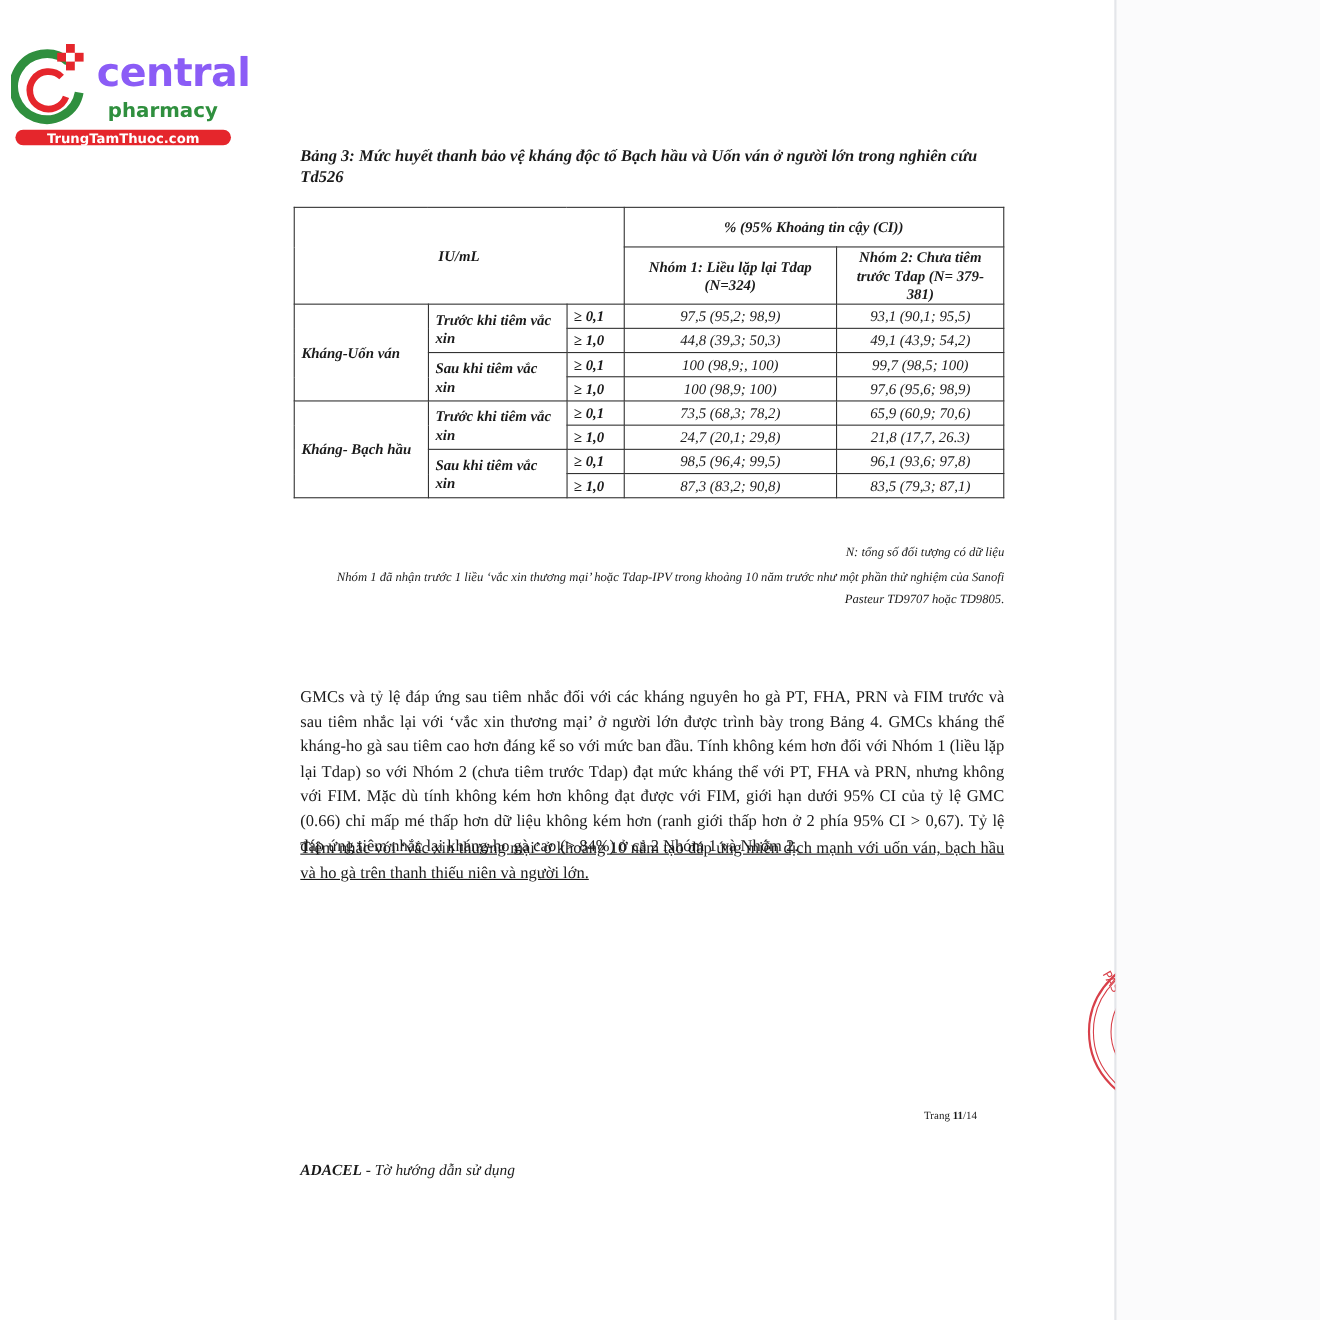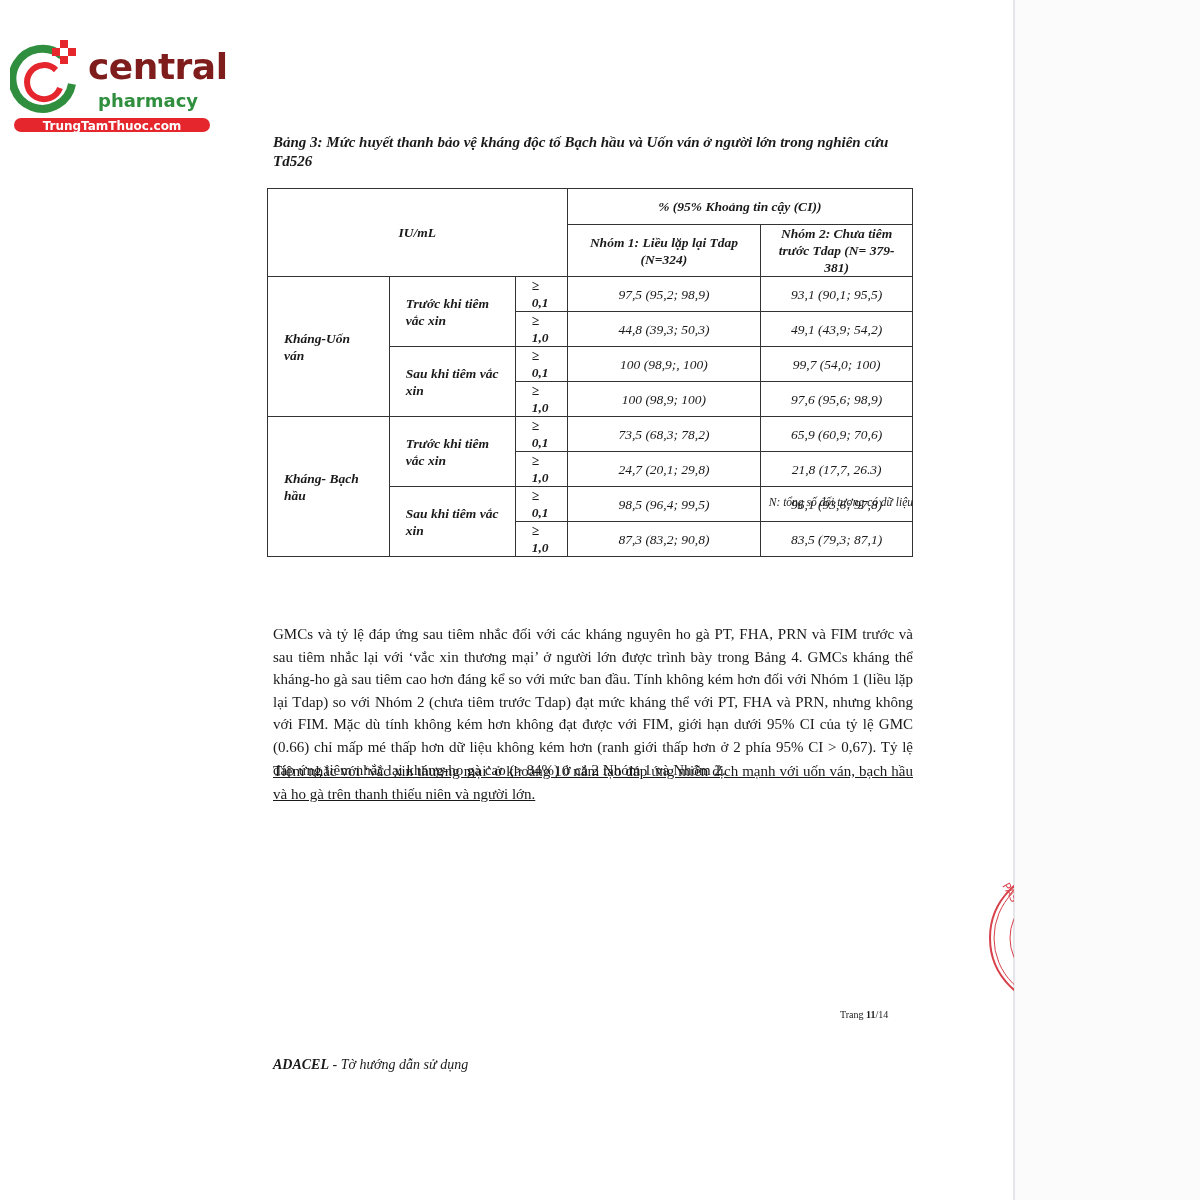--- a/index.html
+++ b/index.html
@@ -15,21 +15,21 @@
   }
   .page-edge-right {
     position: absolute; left: 1015px; top: 0; width: 185px; height: 1200px;
     background: #fbfbfc;
   }
   
   .logo { position: absolute; left: 10px; top: 38px; width: 205px; height: 100px; }
   .logo .brand {
     position: absolute; left: 78px; top: 8px;
     font-family: "DejaVu Sans", "Liberation Sans", sans-serif;
-    font-size: 36px; font-weight: bold; color: #7f1d1d; letter-spacing: -0.5px; text-align: right;
+    font-size: 36px; font-weight: bold; color: #8b5cf6; letter-spacing: -0.5px; text-align: right;
   }
   .logo .sub {
     position: absolute; left: 88px; top: 52px;
     font-family: "DejaVu Sans", "Liberation Sans", sans-serif;
     font-size: 18px; font-weight: bold; color: #2f8f3e;
   }
   .logo .site {
     position: absolute; left: 4px; top: 80px; width: 196px; height: 14px;
     background: #e5262c; border-radius: 9px; color: #fff;
     font-family: "DejaVu Sans", "Liberation Sans", sans-serif;
@@ -40,21 +40,21 @@
   
   .caption {
     position: absolute; left: 273px; top: 133px; width: 640px;
     font-size: 15px; font-weight: bold; font-style: italic; line-height: 19px;
   }
   table.results {
     position: absolute; left: 267px; top: 188px; width: 646px;
     border-collapse: collapse; font-style: italic; font-size: 13.5px;
   }
   table.results td {
-    border: 1px solid #333; padding: 0 16px; vertical-align: middle;
+    border: 1px solid #333; padding: 0 6px; vertical-align: middle;
     line-height: 17px;
   }
   table.results .bold { font-weight: bold; }
   table.results .center { text-align: center; }
   .h-top { height: 36px; }
   .h-sub { height: 50px; }
   .row { height: 22px; }
   .footnotes {
     position: absolute; left: 273px; top: 492px; width: 640px;
     font-size: 11.5px; font-style: italic; line-height: 20px; text-align: right;
@@ -128,21 +128,21 @@
   </tr>
   <tr class="row">
     <td class="bold">≥ 1,0</td>
     <td class="center">44,8 (39,3; 50,3)</td>
     <td class="center">49,1 (43,9; 54,2)</td>
   </tr>
   <tr class="row">
     <td rowspan="2" class="bold">Sau khi tiêm vắc xin</td>
     <td class="bold">≥ 0,1</td>
     <td class="center">100 (98,9;, 100)</td>
-    <td class="center">99,7 (54,0; 100)</td>
+    <td class="center">99,7 (98,5; 100)</td>
   </tr>
   <tr class="row">
     <td class="bold">≥ 1,0</td>
     <td class="center">100 (98,9; 100)</td>
     <td class="center">97,6 (95,6; 98,9)</td>
   </tr>
 
   <tr class="row">
     <td rowspan="4" class="bold">Kháng- Bạch hầu</td>
     <td rowspan="2" class="bold">Trước khi tiêm vắc xin</td>
@@ -164,20 +164,21 @@
   <tr class="row">
     <td class="bold">≥ 1,0</td>
     <td class="center">87,3 (83,2; 90,8)</td>
     <td class="center">83,5 (79,3; 87,1)</td>
   </tr>
 </tbody>
   </table>
 
 <div class="footnotes">
   <p>N: tổng số đối tượng có dữ liệu</p>
+  <p>Nhóm 1 đã nhận trước 1 liều ‘vắc xin thương mại’ hoặc Tdap-IPV trong khoảng 10 năm trước như một phần thử nghiệm của Sanofi Pasteur TD9707 hoặc TD9805.</p>
 </div>
 
 <p class="para p1">GMCs và tỷ lệ đáp ứng sau tiêm nhắc đối với các kháng nguyên ho gà PT, FHA, PRN và FIM trước và sau tiêm nhắc lại với ‘vắc xin thương mại’ ở người lớn được trình bày trong Bảng 4. GMCs kháng thể kháng-ho gà sau tiêm cao hơn đáng kể so với mức ban đầu. Tính không kém hơn đối với Nhóm 1 (liều lặp lại Tdap) so với Nhóm 2 (chưa tiêm trước Tdap) đạt mức kháng thể với PT, FHA và PRN, nhưng không với FIM. Mặc dù tính không kém hơn không đạt được với FIM, giới hạn dưới 95% CI của tỷ lệ GMC (0.66) chỉ mấp mé thấp hơn dữ liệu không kém hơn (ranh giới thấp hơn ở 2 phía 95% CI &gt; 0,67). Tỷ lệ đáp ứng tiêm nhắc lại kháng-ho gà cao (&gt; 84%) ở cả 2 Nhóm 1 và Nhóm 2.</p>
 <p class="para p2">Tiêm nhắc với ‘vắc xin thương mại’ ở khoảng 10 năm tạo đáp ứng miễn dịch mạnh với uốn ván, bạch hầu và ho gà trên thanh thiếu niên và người lớn.</p>
 
 <div class="footer-left">
   <b>ADACEL</b><span> - Tờ hướng dẫn sử dụng</span>
 </div>
 <div class="footer-right">
   <span>Trang </span><b>11</b><span>/14</span>

